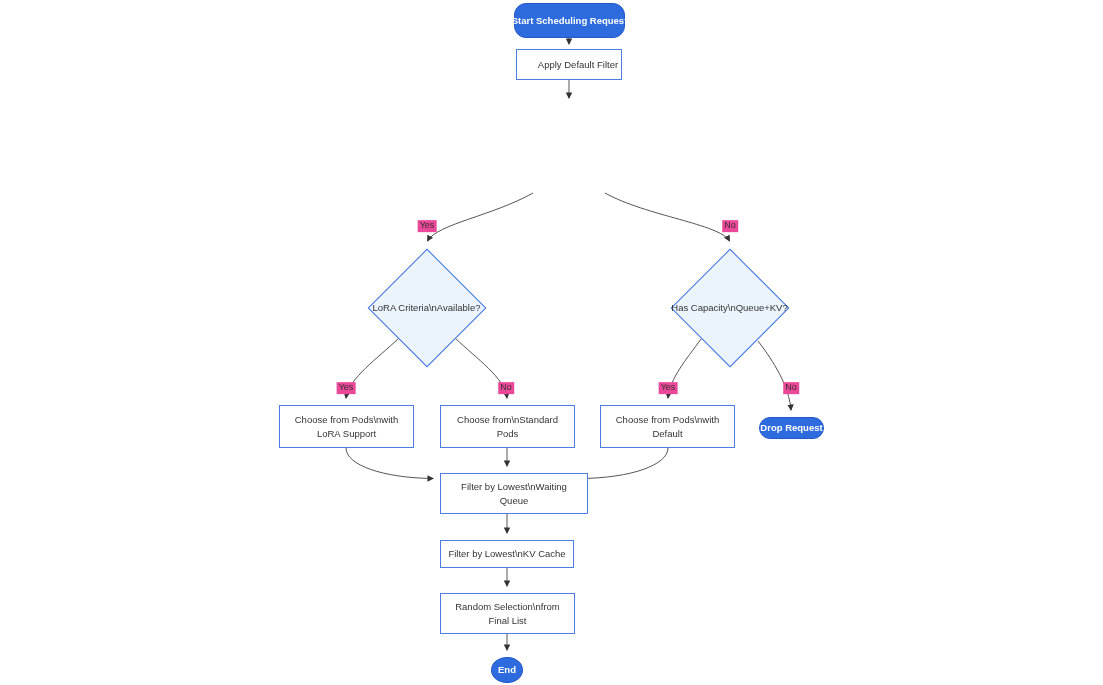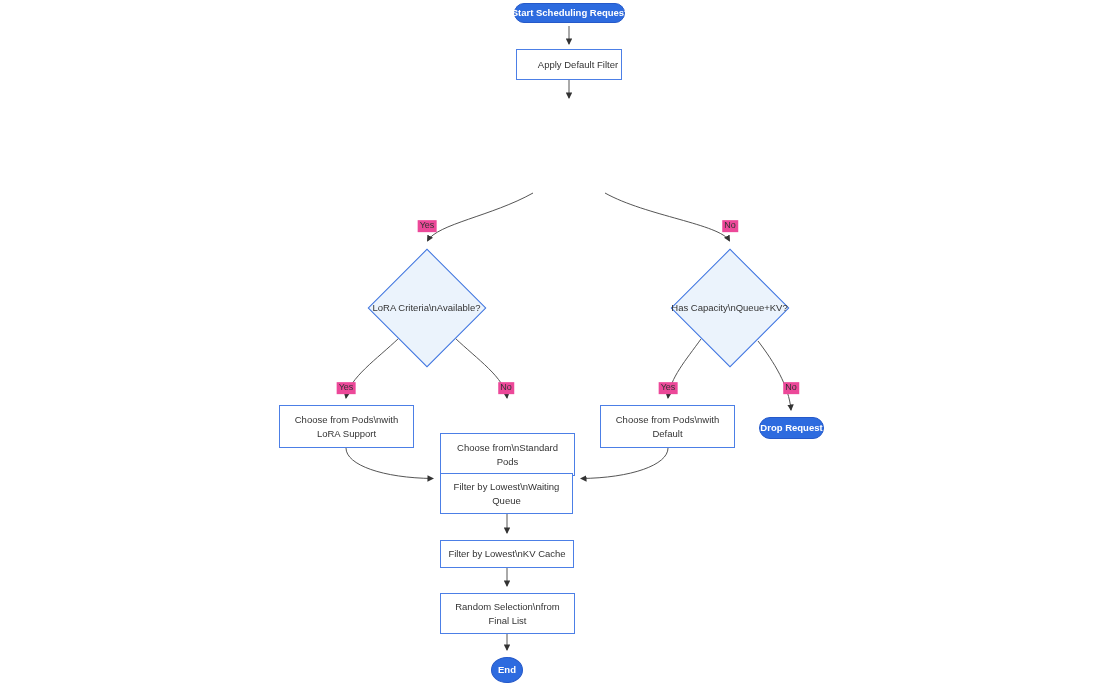--- a/index.html
+++ b/index.html
@@ -65,21 +65,21 @@
       <path d="M758,341 C774,362 789,386 791,410" marker-end="url(#arrow)"></path>
       <path d="M346,448 C346,465 383,478 433,478.5" marker-end="url(#arrow)"></path>
       <path d="M507,448 L507,466" marker-end="url(#arrow)"></path>
       <path d="M668,448 C668,465 631,478 581,478.5" marker-end="url(#arrow)"></path>
       <path d="M507,514 L507,533" marker-end="url(#arrow)"></path>
       <path d="M507,568 L507,586" marker-end="url(#arrow)"></path>
       <path d="M507,634 L507,650" marker-end="url(#arrow)"></path>
     </g>
   </svg>
 
-  <div class="node pill nowrap" style="left:514px;top:3px;width:111px;height:20px;">
+  <div class="node pill nowrap" style="left:514px;top:3px;width:111px;height:35px;">
     <div>Start Scheduling Request</div>
   </div>
 
   <div class="node process nowrap" style="left:516px;top:49px;width:106px;height:31px;padding-left:20px;">
     <div>Apply Default Filter</div>
   </div>
 
 
   <div class="diamond-box" style="left:367px;top:248px;width:119px;height:119px;">
     <div class="diamond-shape" style="width:84px;height:84px;"></div>
@@ -89,35 +89,35 @@
   <div class="diamond-box" style="left:670px;top:248px;width:119px;height:119px;">
     <div class="diamond-shape" style="width:84px;height:84px;"></div>
     <div class="diamond-label">Has Capacity\nQueue+KV?</div>
   </div>
 
   <div class="node process" style="left:279px;top:405px;width:135px;height:43px;">
     <div>Choose from Pods\nwith</div>
     <div>LoRA Support</div>
   </div>
 
-  <div class="node process" style="left:440px;top:405px;width:135px;height:43px;margin-top:28px;">
+  <div class="node process" style="left:440px;top:405px;width:135px;height:43px;">
     <div>Choose from\nStandard</div>
     <div>Pods</div>
   </div>
 
   <div class="node process" style="left:600px;top:405px;width:135px;height:43px;">
     <div>Choose from Pods\nwith</div>
     <div>Default</div>
   </div>
 
   <div class="node pill nowrap" style="left:759px;top:417px;width:65px;height:22px;border-radius:11px;">
     <div>Drop Request</div>
   </div>
 
-  <div class="node process" style="left:440px;top:473px;width:133px;height:41px;">
+  <div class="node process" style="left:440px;top:473px;width:148px;height:41px;">
     <div>Filter by Lowest\nWaiting</div>
     <div>Queue</div>
   </div>
 
   <div class="node process nowrap" style="left:440px;top:540px;width:134px;height:28px;">
     <div>Filter by Lowest\nKV Cache</div>
   </div>
 
   <div class="node process" style="left:440px;top:593px;width:135px;height:41px;">
     <div>Random Selection\nfrom</div>

